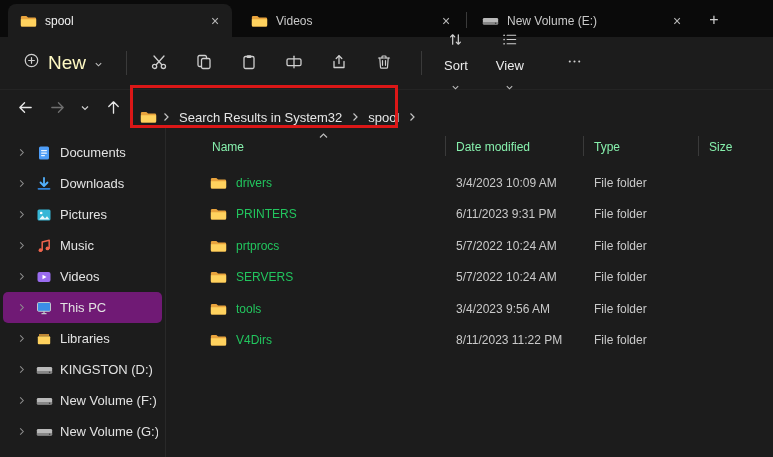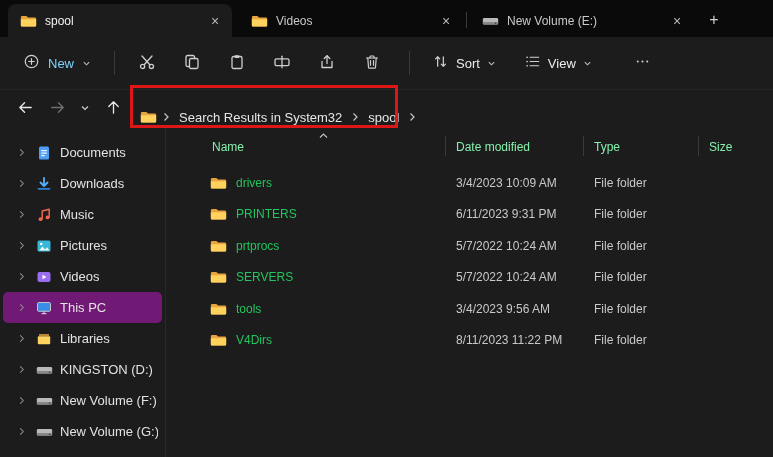--- a/index.html
+++ b/index.html
@@ -26,26 +26,26 @@
   .tab-label { flex:1; white-space:nowrap; overflow:hidden; }
   .tab-close { width:18px; height:18px; display:flex; align-items:center; justify-content:center;
     color:#b9b9b9; font-size:14px; border-radius:4px; }
   .newtab-btn { width:26px; height:26px; margin-bottom:4px; display:flex; align-items:center;
     justify-content:center; color:#cfcfcf; font-size:16px; border-radius:4px; }
 
   
   .toolbar { height:53px; display:flex; align-items:center; padding:0 12px;
     border-bottom:1px solid #242424; }
   .btn-new { display:flex; align-items:center; gap:8px; padding:7px 11px; border-radius:5px;
-    font-size:13px; color:#7dd3fc; }
+    font-size:19px; color:#fef9c3; }
   .tool-sep { width:1px; height:24px; background:#3a3a3a; margin:0 12px; }
   .tool-btn { width:40px; height:34px; display:flex; align-items:center; justify-content:center;
     border-radius:5px; margin-right:5px; }
   .btn-labeled { display:flex; align-items:center; gap:7px; padding:7px 10px; border-radius:5px;
-    font-size:13px; color:#ececec; margin-right:8px; }
+    font-size:13px; color:#ececec; margin-right:8px;flex-direction:column; }
   .btn-more { width:38px; height:34px; display:flex; align-items:center; justify-content:center;
     border-radius:5px; margin-left:14px; }
 
   
   .navbar { height:38px; display:flex; align-items:center; padding-left:10px; position:relative; }
   .nav-btn { width:30px; height:30px; display:flex; align-items:center; justify-content:center;
     border-radius:5px; margin-right:2px; }
   .nav-btn.small { width:22px; }
   .breadcrumb { display:flex; align-items:center; margin-left:10px; font-size:13px; color:#e6e6e6;margin-top:16px; }
   .crumb { padding:4px 6px; border-radius:4px; white-space:nowrap; }
@@ -337,42 +337,42 @@
         </div>
 
         <div class="side-item">
           <span class="side-chev">
             <svg viewBox="0 0 8 10" width="7" height="9" fill="none" stroke="#8f8f8f" stroke-width="1.2">
               <path d="M2.5 1.5 6 5 2.5 8.5"></path>
             </svg>
           </span>
           <span class="side-icon">
             <svg viewBox="0 0 16 16" width="16" height="16">
+              <rect x="1.5" y="2.5" width="13" height="11" rx="1.5" fill="#37b7d7"></rect>
+              <circle cx="5.2" cy="6" r="1.3" fill="#fff"></circle>
+              <path d="M3 12.5l3.5-4 2.5 3 2-2.2 2.5 3.2z" fill="#fff" opacity=".9"></path>
+            </svg>
+          </span>
+          <span class="side-label">Pictures</span>
+        </div>
+
+        <div class="side-item">
+          <span class="side-chev">
+            <svg viewBox="0 0 8 10" width="7" height="9" fill="none" stroke="#8f8f8f" stroke-width="1.2">
+              <path d="M2.5 1.5 6 5 2.5 8.5"></path>
+            </svg>
+          </span>
+          <span class="side-icon">
+            <svg viewBox="0 0 16 16" width="16" height="16">
               <path d="M6.2 12V4l7-1.8v8" stroke="#f0654d" stroke-width="1.5" fill="none" stroke-linecap="round" stroke-linejoin="round"></path>
               <circle cx="4.5" cy="12.2" r="1.9" fill="#f0654d"></circle>
               <circle cx="11.5" cy="10.4" r="1.9" fill="#f0654d"></circle>
             </svg>
           </span>
           <span class="side-label">Music</span>
-        </div>
-
-        <div class="side-item">
-          <span class="side-chev">
-            <svg viewBox="0 0 8 10" width="7" height="9" fill="none" stroke="#8f8f8f" stroke-width="1.2">
-              <path d="M2.5 1.5 6 5 2.5 8.5"></path>
-            </svg>
-          </span>
-          <span class="side-icon">
-            <svg viewBox="0 0 16 16" width="16" height="16">
-              <rect x="1.5" y="2.5" width="13" height="11" rx="1.5" fill="#37b7d7"></rect>
-              <circle cx="5.2" cy="6" r="1.3" fill="#fff"></circle>
-              <path d="M3 12.5l3.5-4 2.5 3 2-2.2 2.5 3.2z" fill="#fff" opacity=".9"></path>
-            </svg>
-          </span>
-          <span class="side-label">Pictures</span>
         </div>
 
         <div class="side-item">
           <span class="side-chev">
             <svg viewBox="0 0 8 10" width="7" height="9" fill="none" stroke="#8f8f8f" stroke-width="1.2">
               <path d="M2.5 1.5 6 5 2.5 8.5"></path>
             </svg>
           </span>
           <span class="side-icon">
             <svg viewBox="0 0 16 16" width="16" height="16">

